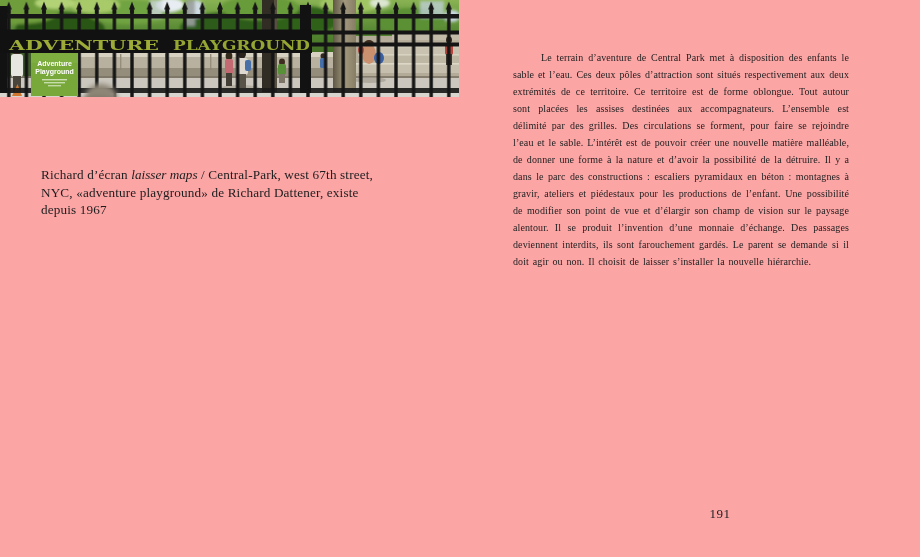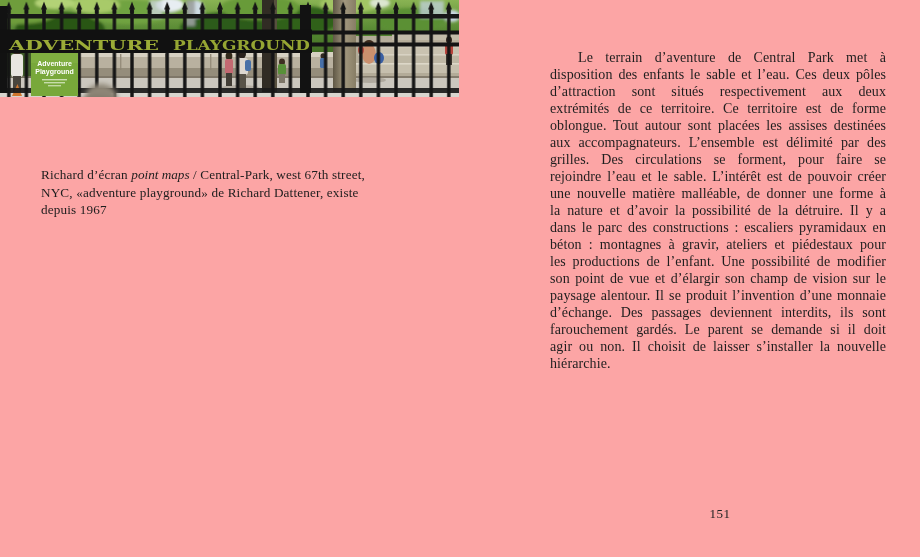--- a/index.html
+++ b/index.html
@@ -13,22 +13,22 @@
   }
   .photo svg{display:block;filter:blur(0.3px) saturate(1.05);}
   .caption{
     position:absolute;left:41px;top:166px;width:370px;
     font-size:13.2px;line-height:17.6px;letter-spacing:0.15px;
     white-space:pre-wrap;color:#1d1d1d;
   }
   .caption i{font-style:italic;letter-spacing:0;}
   
   .body-text{
-    position:absolute;left:550px;top:49px;width:336px;
-    font-size:14px;line-height:17px;text-align:justify;
+    position:absolute;left:513px;top:49px;width:336px;
+    font-size:10px;line-height:17px;text-align:justify;
     text-indent:28px;word-spacing:1.2px;letter-spacing:0.1px;color:#1e1e1e;
   }
   .page-number{
     position:absolute;left:543px;top:506px;width:354px;text-align:center;
     font-size:13px;letter-spacing:0.5px;color:#222;
   }
 </style>
 </head>
 <body>
 
@@ -186,23 +186,23 @@
           </g>
 
           <g filter="url(#blur3)">
             <ellipse cx="101" cy="97" rx="16" ry="13" fill="#8d8577"></ellipse>
             <ellipse cx="97" cy="108" rx="26" ry="12" fill="#7e776b"></ellipse>
           </g>
         </g>
       </svg>
     </div>
 
-    <figcaption class="caption"><span>Richard d’écran </span><i>point maps</i><span> / Central-Park, west 67th street,
+    <figcaption class="caption"><span>Richard d’écran </span><i>laisser maps</i><span> / Central-Park, west 67th street,
 NYC, «adventure playground» de Richard Dattener, existe
 depuis 1967</span></figcaption>
   </div>
 
   <div>
     <div class="body-text">Le terrain d’aventure de Central Park met à disposition des enfants le sable et l’eau. Ces deux pôles d’attraction sont situés respectivement aux deux extrémités de ce territoire. Ce territoire est de forme oblongue. Tout autour sont placées les assises destinées aux accompagnateurs. L’ensemble est délimité par des grilles. Des circulations se forment, pour faire se rejoindre l’eau et le sable. L’intérêt est de pouvoir créer une nouvelle matière malléable, de donner une forme à la nature et d’avoir la possibilité de la détruire. Il y a dans le parc des constructions : escaliers pyramidaux en béton : montagnes à gravir, ateliers et piédestaux pour les productions de l’enfant. Une possibilité de modifier son point de vue et d’élargir son champ de vision sur le paysage alentour. Il se produit l’invention d’une monnaie d’échange. Des passages deviennent interdits, ils sont farouchement gardés. Le parent se demande si il doit agir ou non. Il choisit de laisser s’installer la nouvelle hiérarchie.</div>
-    <div class="page-number">151</div>
+    <div class="page-number">191</div>
   </div>
 
 </div>
 
 </body></html>

